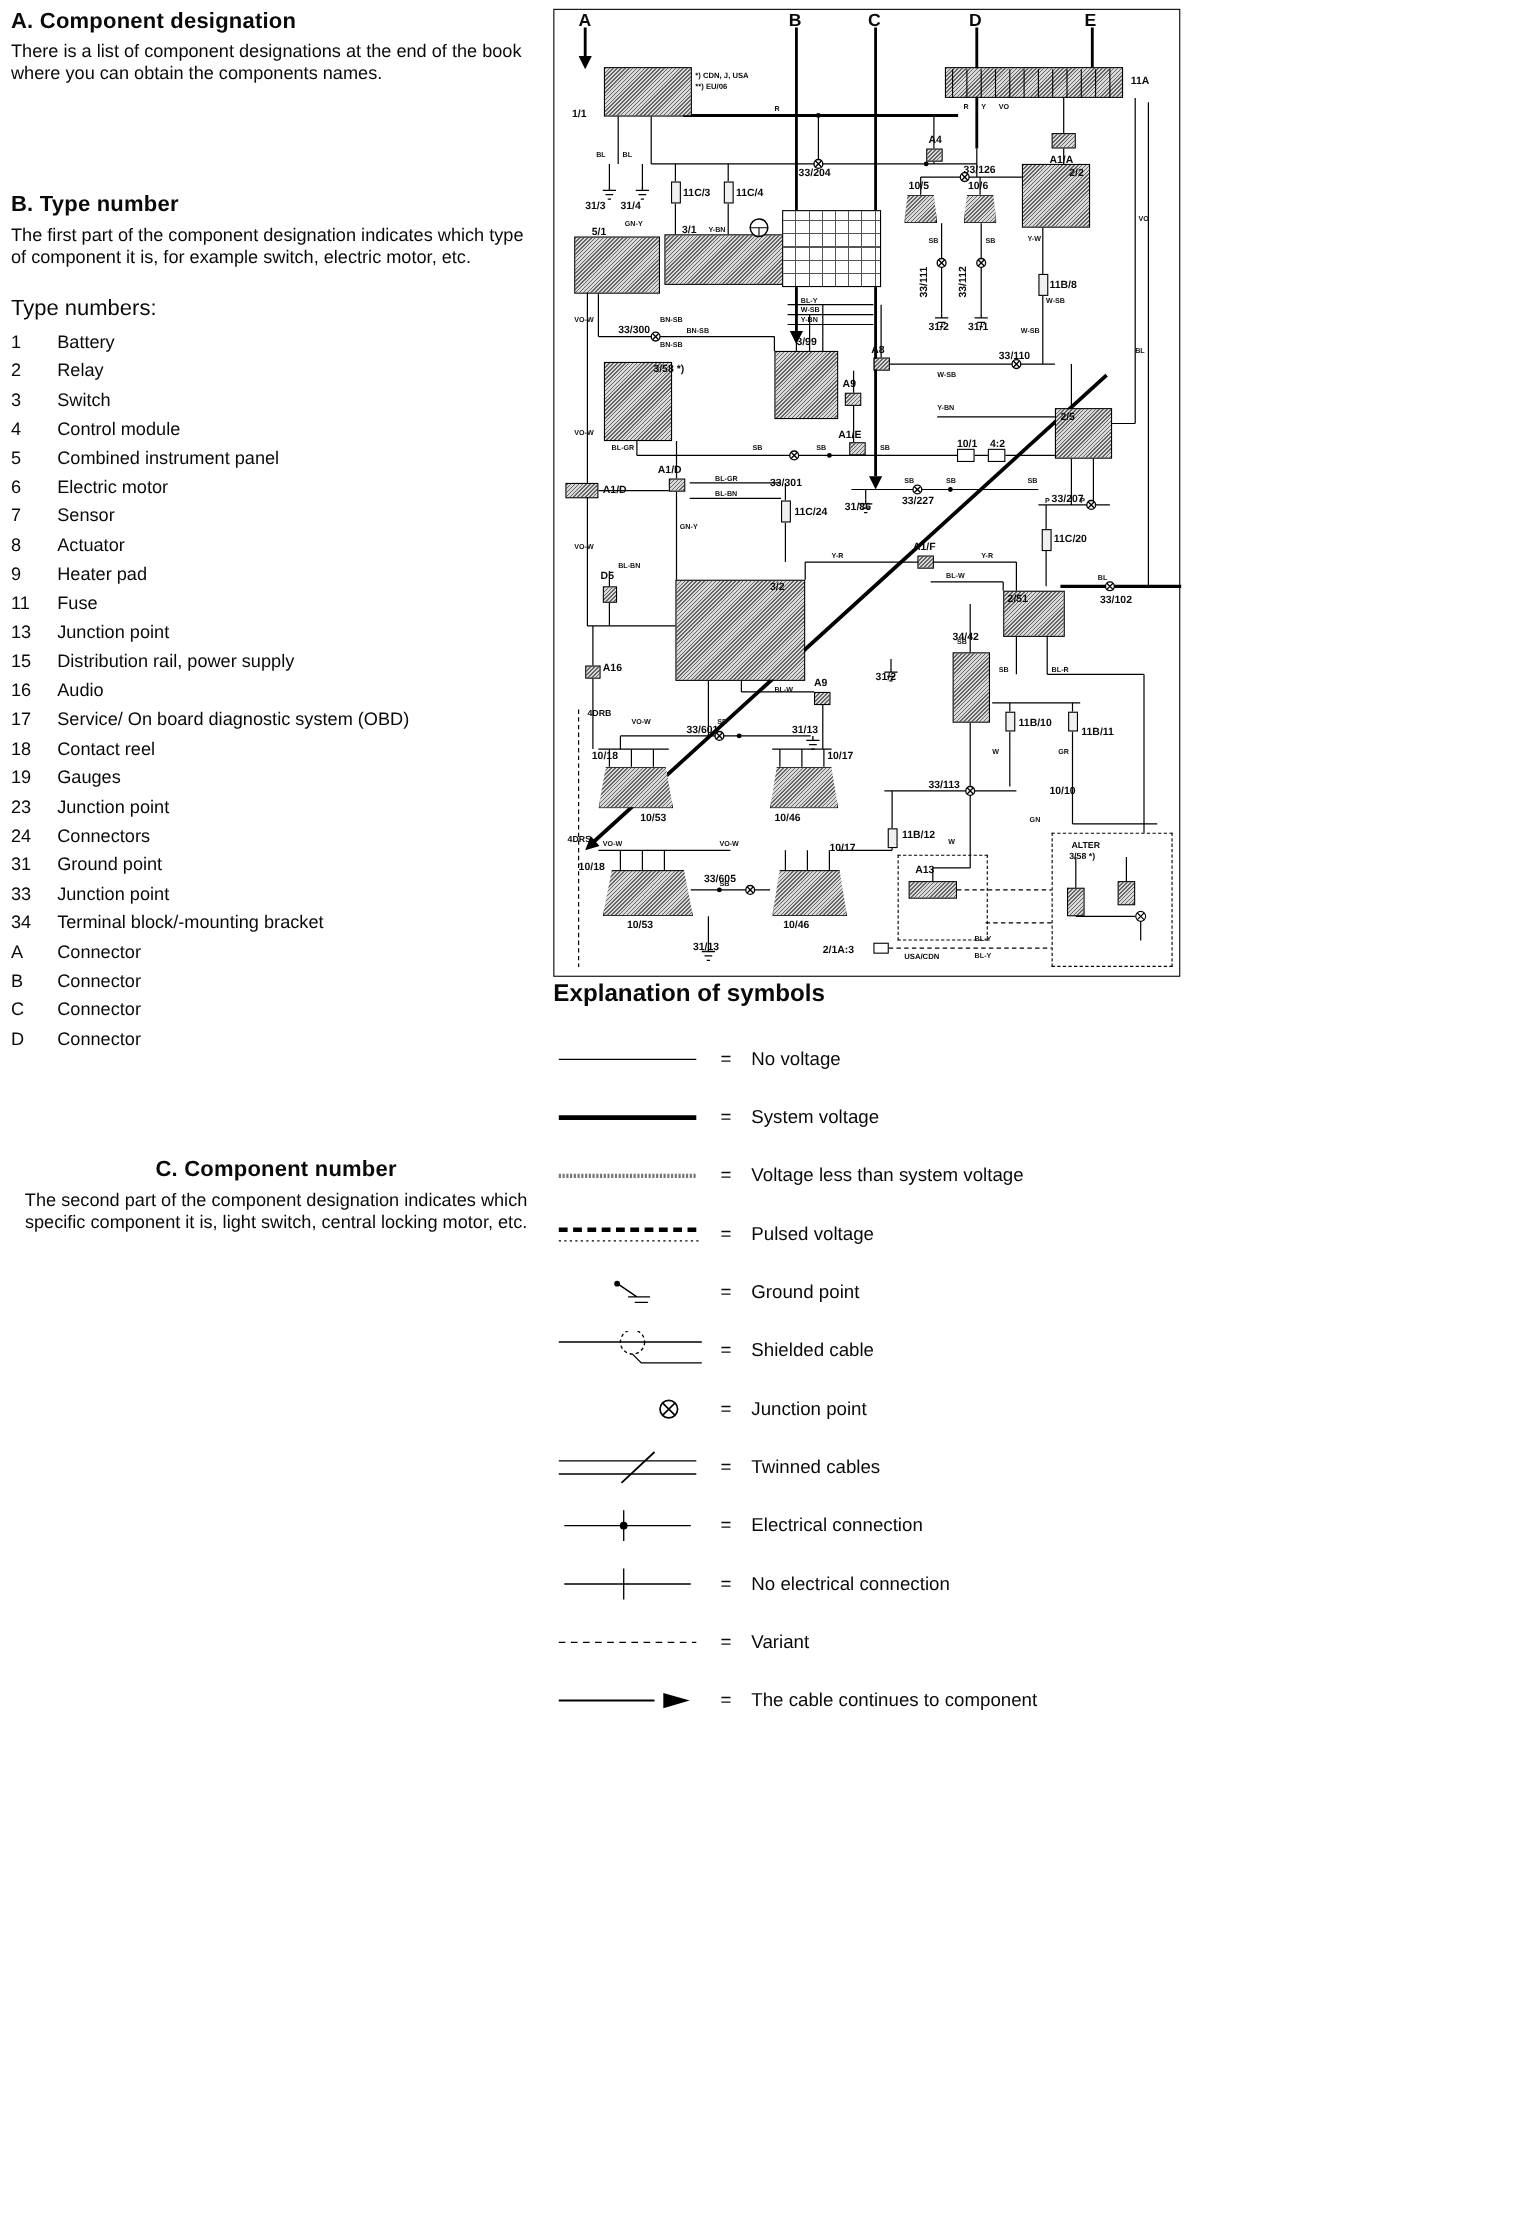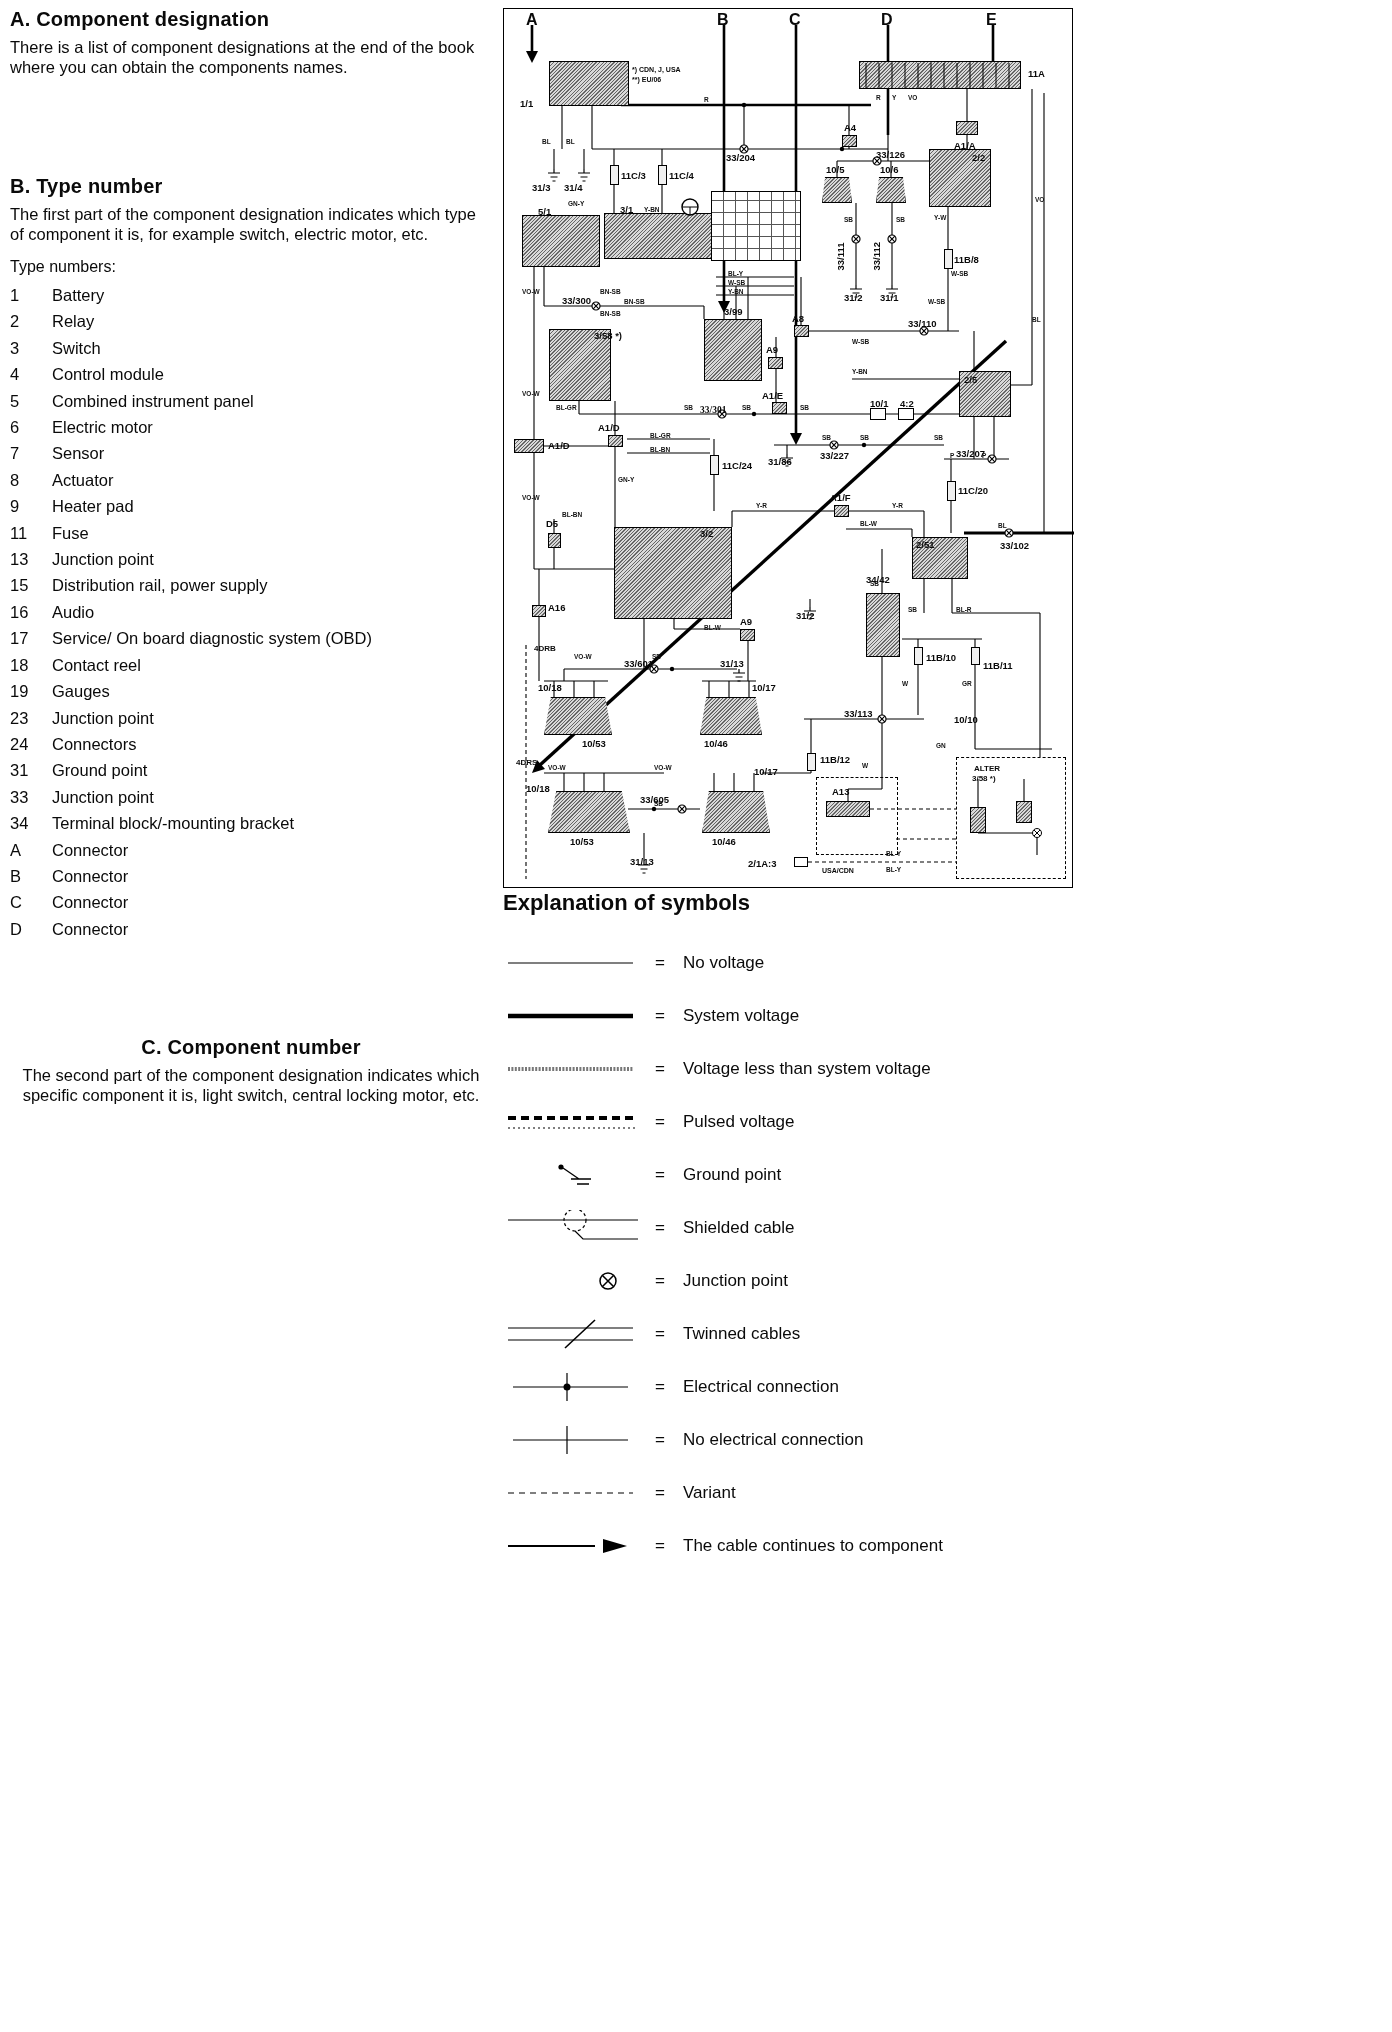--- a/index.html
+++ b/index.html
@@ -5,21 +5,21 @@
   * { margin:0; padding:0; box-sizing:border-box; }
   html,body { width:1392px; height:2032px; background:#fff; }
   body { font-family:"Liberation Sans", sans-serif; color:#0a0a0a; position:relative; overflow:hidden; }
 
   .left-col { position:absolute; left:10px; top:8px; width:482px; }
   .left-col h2 { font-size:20px; font-weight:bold; letter-spacing:0.2px; }
   .left-col p { font-size:16.5px; line-height:20px; margin-top:6px; }
   .left-col p + p { margin-top:14px; }
   .sec-b { margin-top:98px; }
   .sec-c { margin-top:94px;text-align:center; }
-  .list-title { font-size:16px; margin-top:14px; font-weight:normal; }
+  .list-title { font-size:20px; margin-top:25px; font-weight:normal; }
   .type-list { margin-top:6px; }
   .type-row { display:flex; line-height:26.4px; font-size:16.5px; }
   .type-row .num { width:42px; flex:none; }
 
   
   .diagram { position:absolute; left:503px; top:8px; width:570px; height:880px; border:1.5px solid #000; background:#fff; }
   .wires-under { position:absolute; left:0; top:0; z-index:1; }
   .wires-over  { position:absolute; left:0; top:0; z-index:3; }
   .dbox { position:absolute; z-index:2; border:1px solid #000;
           background:repeating-linear-gradient(135deg,#666 0px,#666 1px,#d9d9d9 1px,#d9d9d9 2.5px); }
@@ -363,21 +363,21 @@
       <span class="dlabel" style="left: 340px; top: 284px;">31/2</span>
       <span class="dlabel" style="left: 376px; top: 284px;">31/1</span>
       <span class="dlabel" style="left: 58px; top: 287px;">33/300</span>
       <span class="dlabel" style="left: 220px; top: 298px;">3/99</span>
       <span class="dlabel" style="left: 90px; top: 322px;">3/58 *)</span>
       <span class="dlabel" style="left: 288px; top: 305px;">A8</span>
       <span class="dlabel" style="left: 262px; top: 336px;">A9</span>
       <span class="dlabel" style="left: 404px; top: 310px;">33/110</span>
       <span class="dlabel" style="left: 460px; top: 366px;">2/5</span>
       <span class="dlabel" style="left: 258px; top: 382px;">A1/E</span>
-      <span class="dlabel" style="left: 196px; top: 397px; font-family: Liberation Serif, serif;">33/301</span>
+      <span class="dlabel" style="left: 196px; top: 426px;">33/301</span>
       <span class="dlabel" style="left: 366px; top: 390px;">10/1</span>
       <span class="dlabel" style="left: 396px; top: 390px;">4:2</span>
       <span class="dlabel" style="left: 94px; top: 414px;">A1/D</span>
       <span class="dlabel" style="left: 44px; top: 432px;">A1/D</span>
       <span class="dlabel" style="left: 264px; top: 448px;">31/86</span>
       <span class="dlabel" style="left: 316px; top: 442px;">33/227</span>
       <span class="dlabel" style="left: 452px; top: 440px;">33/207</span>
       <span class="dlabel" style="left: 218px; top: 452px;">11C/24</span>
       <span class="dlabel" style="left: 454px; top: 477px;">11C/20</span>
       <span class="dlabel" style="left: 326px; top: 484px;">A1/F</span>

